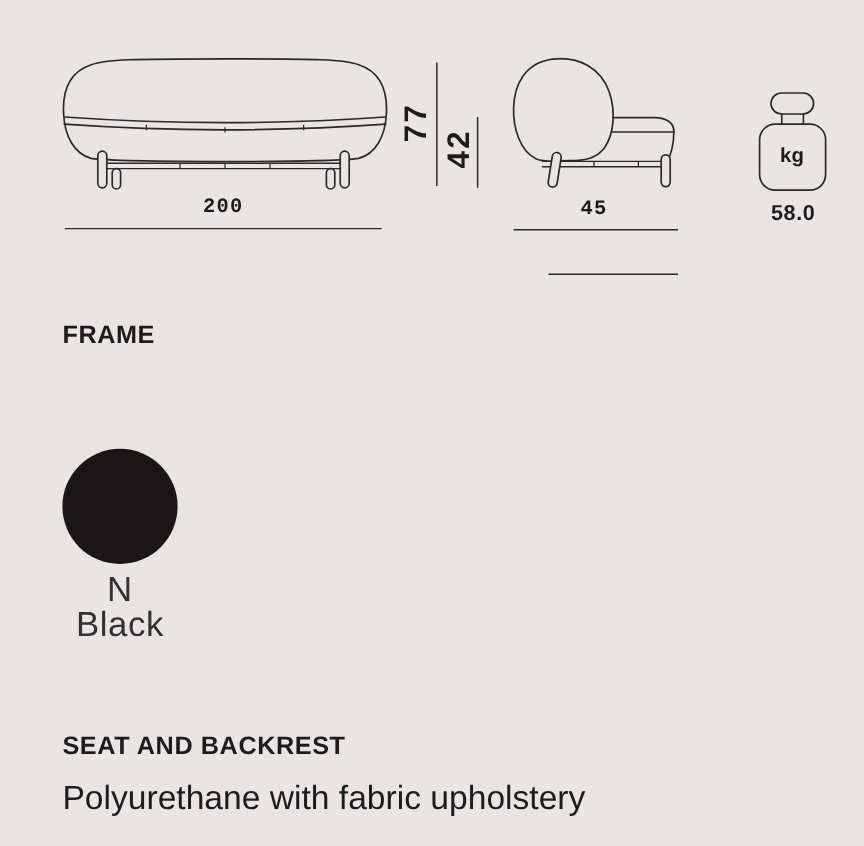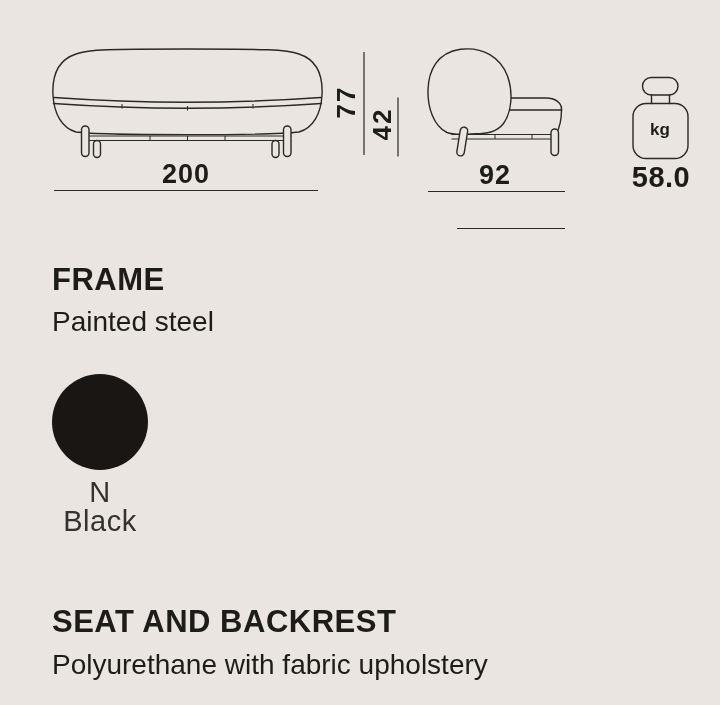--- a/index.html
+++ b/index.html
@@ -41,52 +41,53 @@
     stroke-width: 1.2;
     stroke-linecap: butt;
   }
   svg .tick {
     fill: none;
     stroke: var(--line);
     stroke-width: 1;
   }
   .num {
     font-weight: 700;
-    font-size: 27px;
+    font-size: 17px;
     letter-spacing: 1px;
     text-align: center;
     line-height: 28px;
     white-space: nowrap;
+    font-family: Liberation Mono, monospace;
   }
   .num-rot {
     font-weight: 700;
     font-size: 26px;
     letter-spacing: 2px;
     text-align: center;
     line-height: 28px;
     transform: rotate(-90deg);
     white-space: nowrap;
   }
   .kg-label {
     font-weight: 700;
     font-size: 17px;
     text-align: center;
     line-height: 24px;
   }
   .weight-val {
     font-weight: 700;
-    font-size: 29px;
+    font-size: 18px;
     letter-spacing: 0.5px;
     text-align: center;
     line-height: 28px;
   }
   .sec-title {
     margin: 0;
     font-weight: 700;
-    font-size: 31px;
+    font-size: 21px;
     letter-spacing: 0.5px;
     line-height: 32px;
     white-space: nowrap;
   }
   .sec-desc {
     margin: 0;
     font-weight: 400;
     font-size: 28px;
     line-height: 30px;
     white-space: nowrap;
@@ -150,28 +151,27 @@
     <g>
       <rect class="stroke" x="642.5" y="77.5" width="35.5" height="17.5" rx="8.75"></rect>
       <path class="stroke" d="M 651.5 95 V 103.5 M 669.5 95 V 103.5"></path>
       <rect class="stroke" x="633" y="103.5" width="55" height="55" rx="13"></rect>
     </g>
   </svg>
 
   <div class="abs num" style="left:136px; top:160px; width:100px;">200</div>
   <div class="abs num-rot" style="left:306px; top:88px; width:80px; height:28px;">77</div>
   <div class="abs num-rot" style="left:342px; top:110px; width:80px; height:28px;">42</div>
-  <div class="abs num" style="left:445px; top:161px; width:100px;">92</div>
+  <div class="abs num" style="left:445px; top:161px; width:100px;">45</div>
 
   <div class="abs kg-label" style="left:630px; top:118px; width:60px;">kg</div>
   <div class="abs weight-val" style="left:611px; top:163px; width:100px;">58.0</div>
 
   <div class="abs" style="left:52px; top:264px;">
     <h2 class="sec-title">FRAME</h2>
-    <p class="sec-desc" style="margin-top:11px;">Painted steel</p>
   </div>
 
   <div class="abs swatch-circle" style="left:52px; top:374px;"></div>
   <div class="abs swatch-label" style="left:40px; top:478px;">N</div>
   <div class="abs swatch-label" style="left:40px; top:507px;">Black</div>
 
   <div class="abs" style="left:52px; top:606px;">
     <h2 class="sec-title">SEAT AND BACKREST</h2>
     <p class="sec-desc" style="margin-top:12px;">Polyurethane with fabric upholstery</p>
   </div>

